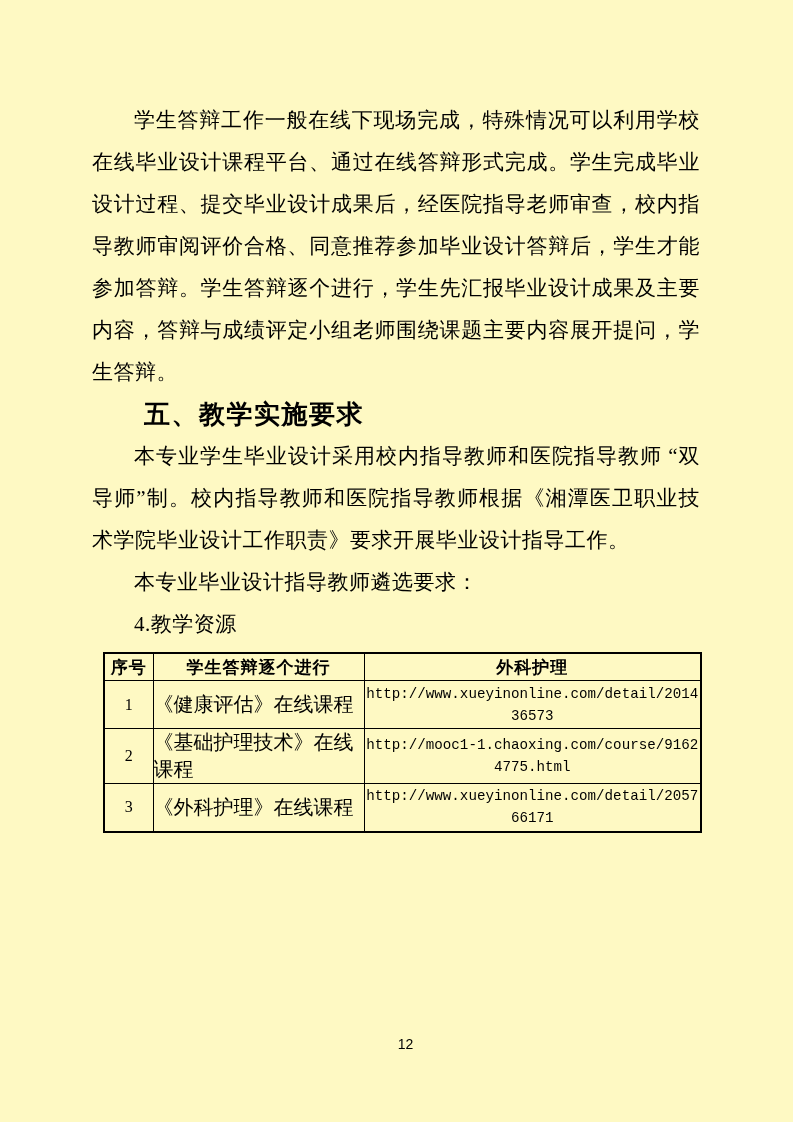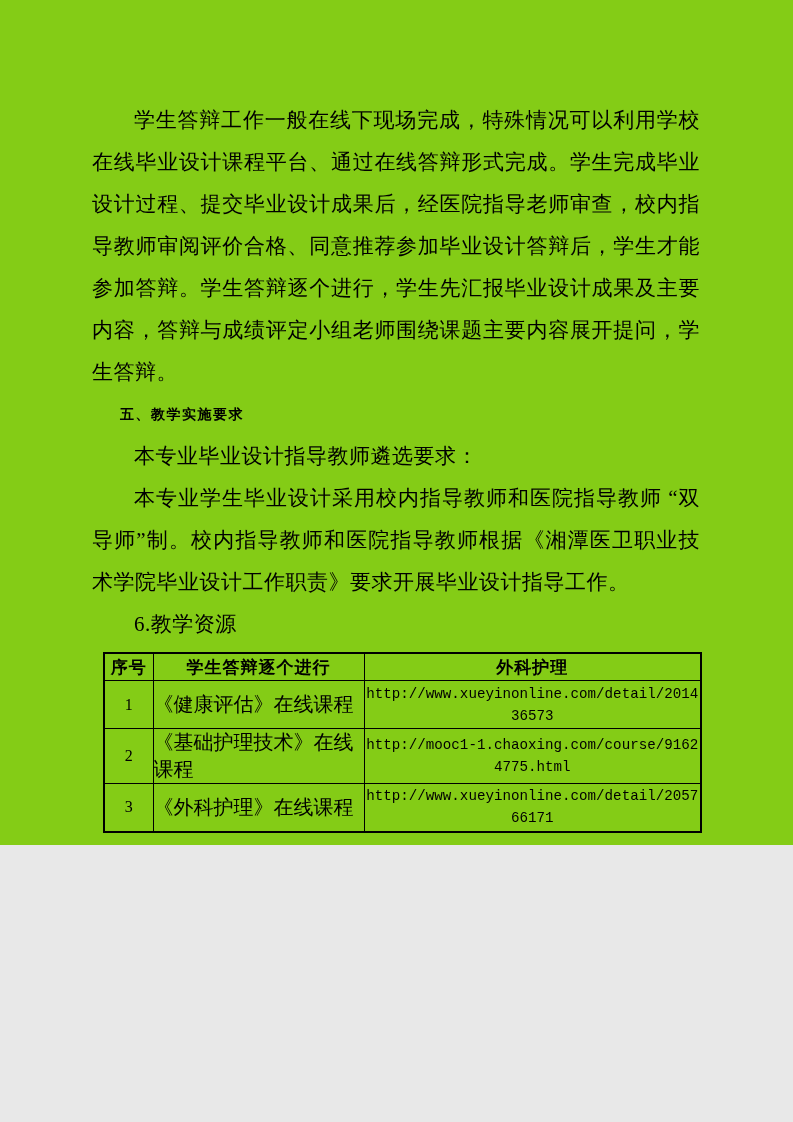--- a/index.html
+++ b/index.html
@@ -1,40 +1,40 @@
 <!DOCTYPE html>
 <html><head>
 <meta charset="utf-8">
 <style>
   html,body { margin:0; padding:0; background:#e8e8e8; }
   .page {
     position:relative;
-    width:793px; height:845px;
+    width:793px; height:1122px;
     margin:0 auto;
-    background:#84cc16;
+    background:#fef9c3;
     color:#000000;
     font-family:"Liberation Serif","DejaVu Serif",serif;
     overflow:hidden;
   }
   .content {
     position:absolute;
     left:92px; top:99px;
     width:608px;
   }
   p.body-para {
     margin:0;
     font-size:21px;
     line-height:42px;
     letter-spacing:0.5px;
     text-align:justify;
     text-indent:2em;
   }
   h2.section-heading {
     margin:0;
-    font-size:14px;
+    font-size:26px;
     line-height:42px;
     font-weight:bold;
     font-family:"Liberation Sans","DejaVu Sans",sans-serif;
     letter-spacing:1.5px;
     text-indent:2em;
   }
   table.resource-table {
     border-collapse:collapse;
     table-layout:fixed;
     width:597px;
@@ -84,26 +84,26 @@
 <body>
 
 <div class="page">
   <div class="content">
 
     <p class="body-para">学生答辩工作一般在线下现场完成，特殊情况可以利用学校在线毕业设计课程平台、通过在线答辩形式完成。学生完成毕业设计过程、提交毕业设计成果后，经医院指导老师审查，校内指导教师审阅评价合格、同意推荐参加毕业设计答辩后，学生才能参加答辩。学生答辩逐个进行，学生先汇报毕业设计成果及主要内容，答辩与成绩评定小组老师围绕课题主要内容展开提问，学生答辩。</p>
 
     <h2 class="section-heading">五、教学实施要求</h2>
 
 
+    <p class="body-para">本专业学生毕业设计采用校内指导教师和医院指导教师 “双导师”制。校内指导教师和医院指导教师根据《湘潭医卫职业技术学院毕业设计工作职责》要求开展毕业设计指导工作。</p>
+
     <p class="body-para">本专业毕业设计指导教师遴选要求：</p>
 
-    <p class="body-para">本专业学生毕业设计采用校内指导教师和医院指导教师 “双导师”制。校内指导教师和医院指导教师根据《湘潭医卫职业技术学院毕业设计工作职责》要求开展毕业设计指导工作。</p>
 
-
-    <p class="body-para">6.教学资源</p>
+    <p class="body-para">4.教学资源</p>
 
     <table class="resource-table">
       <colgroup>
         <col style="width:49px">
         <col style="width:211px">
         <col style="width:337px">
       </colgroup>
       <tbody>
           <tr>
         <th>序号</th>

